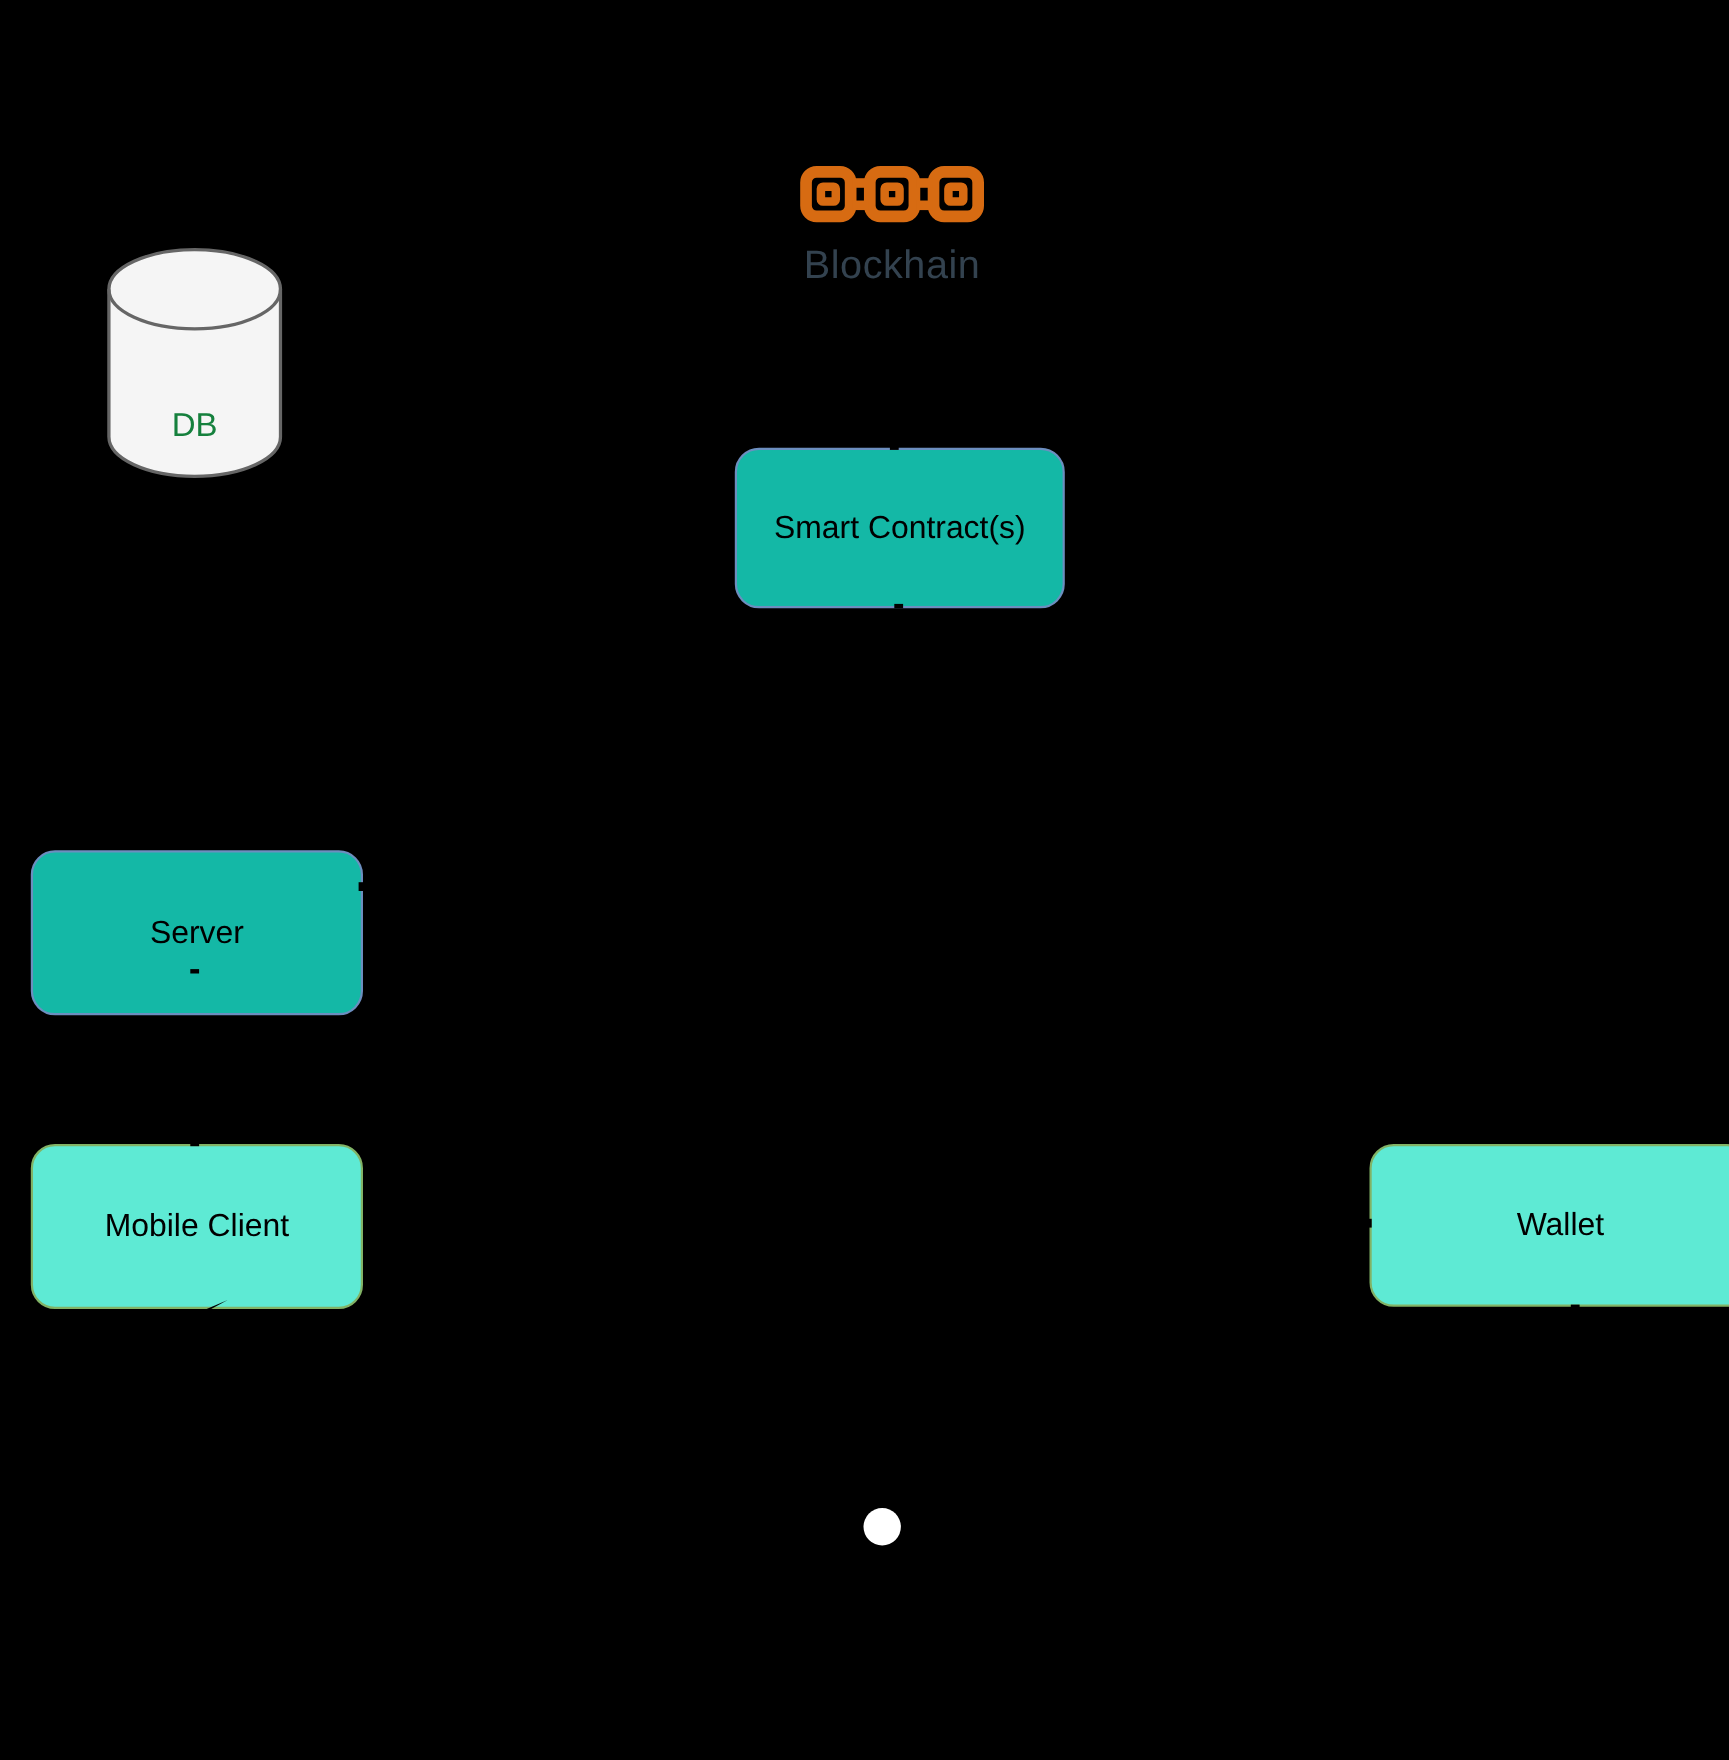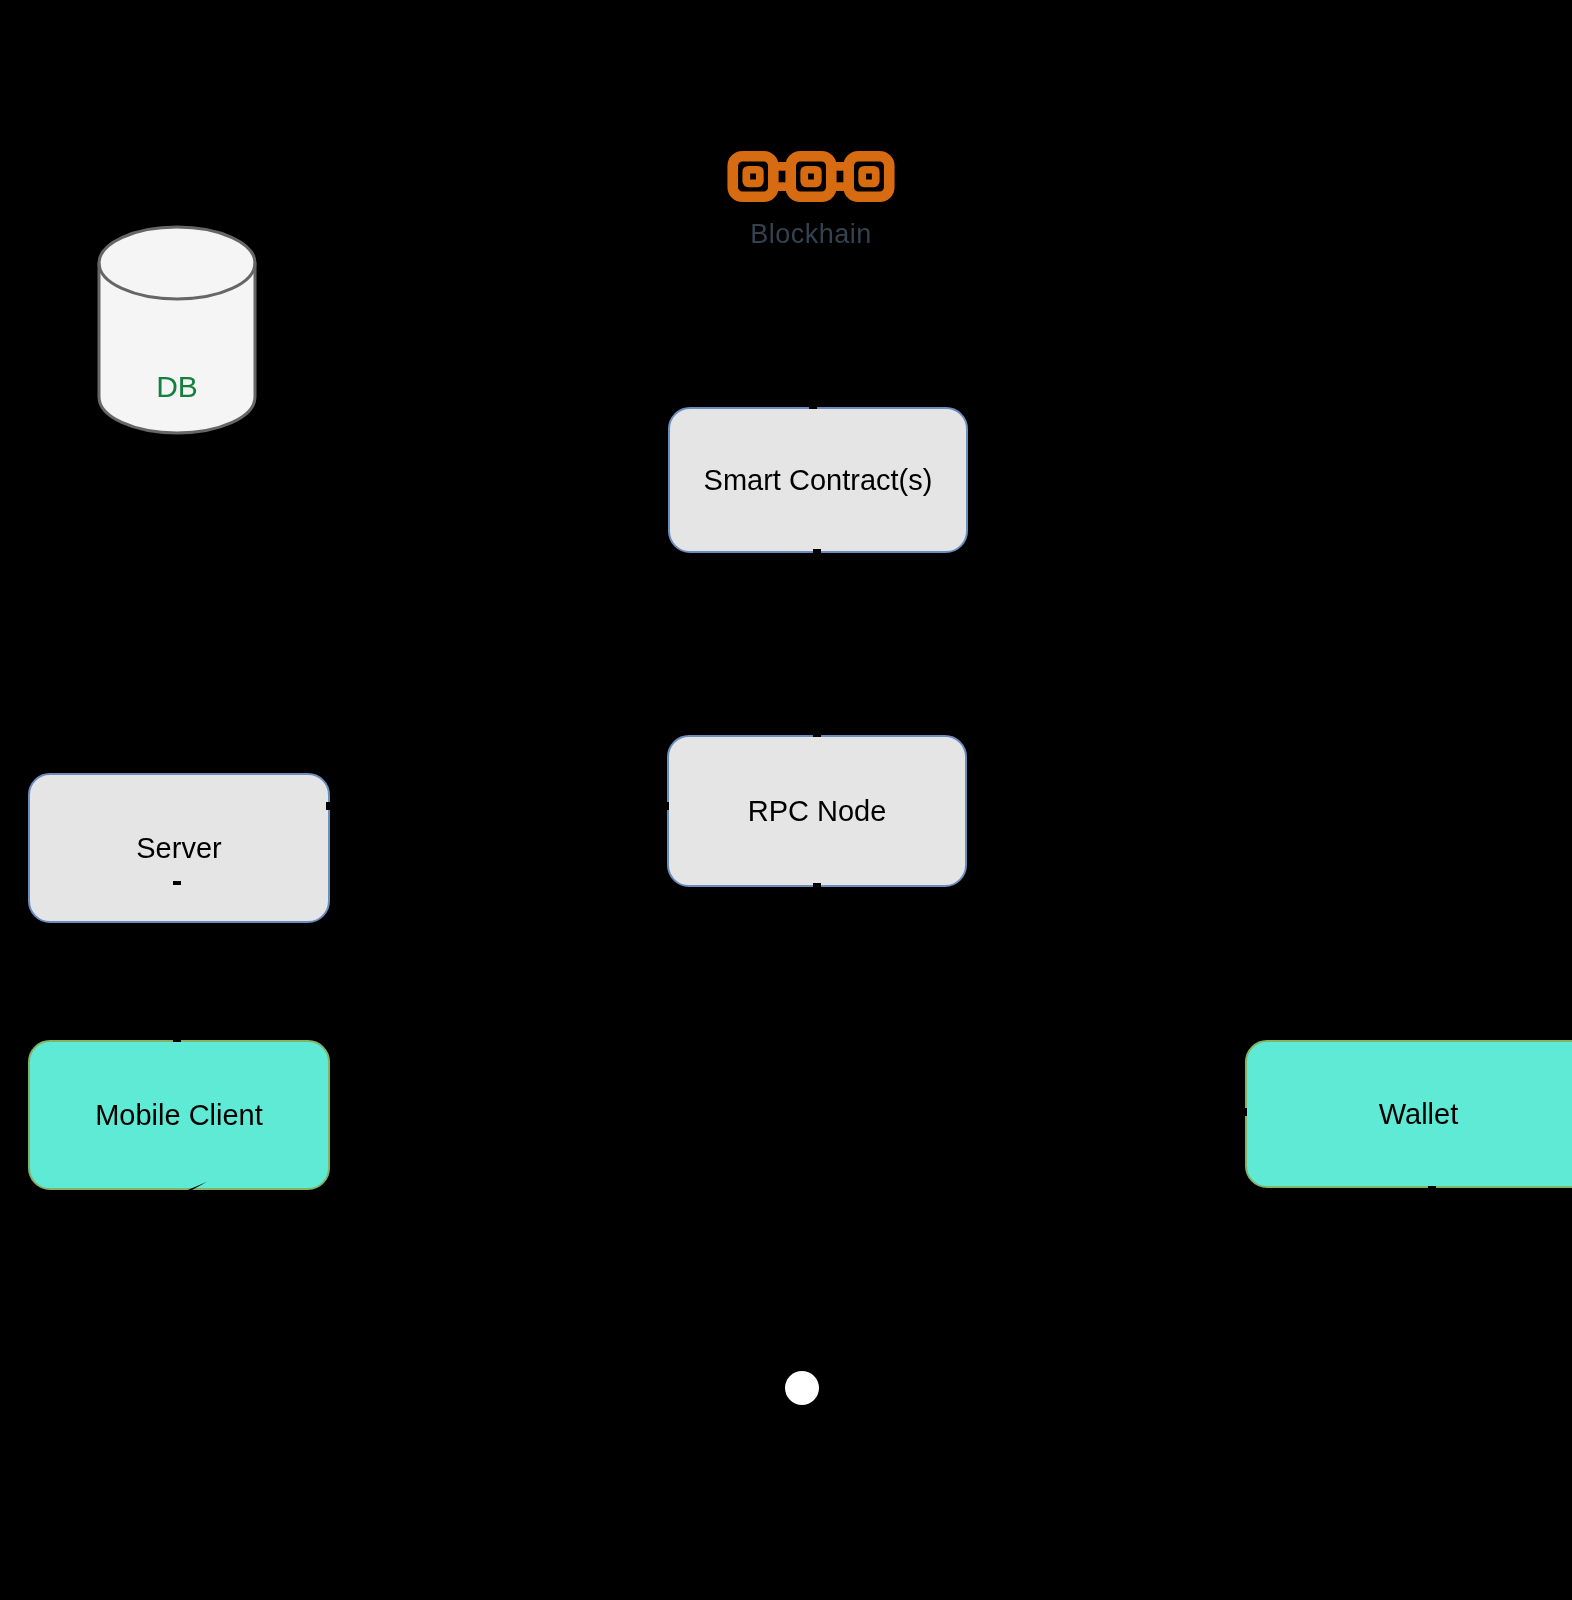--- a/index.html
+++ b/index.html
@@ -11,41 +11,41 @@
 
   .node {
     position: absolute;
     display: flex; align-items: center; justify-content: center;
     border-radius: 22px;
     border: 2.5px solid;
     font-size: 29px; color: #000;
     box-sizing: border-box;
     text-align: center;
   }
-  .blue  { background: #e5e5e5; border-color: #6C8EBF; }
+  .blue  { background: #14b8a6; border-color: #6C8EBF; }
   .green { background: #5eead4; border-color: #82B366; }
 
   .node-smart-contracts { left: 668px; top: 407px;  width: 300px; height: 146px; }
   .node-server         { left: 28px;  top: 773px;  width: 302px; height: 150px; }
   .node-rpc            { left: 667px; top: 735px;  width: 300px; height: 152px; }
   .node-mobile         { left: 28px;  top: 1040px; width: 302px; height: 150px; }
   .node-web            { left: 663px; top: 1037px; width: 305px; height: 153px; }
   .node-wallet         { left: 1245px;top: 1040px; width: 347px; height: 148px; }
 
   .db-group { position: absolute; left: 97px; top: 225px; width: 160px; height: 210px; }
   .db-label {
     position: absolute; left: 0; top: 118px; width: 160px; height: 40px;
     display: flex; align-items: center; justify-content: center;
     font-size: 30px; color: #15803d; margin-top: 24px;
   }
 
   .chain-group { position: absolute; left: 661px; top: 148px; width: 300px; text-align: center; }
   .chain-icon { display: inline-block; width: 170px; height: 57px; }
   .chain-label {
-    margin-top: 10px; font-size: 27px; color: #33424F; letter-spacing: 0.5px;
+    margin-top: 10px; font-size: 36px; color: #33424F; letter-spacing: 0.5px;
   }
 
   .white-dot {
     position: absolute; left: 785px; top: 1371px; width: 34px; height: 34px;
     background: #fff; border-radius: 50%;
   }
 
   .arrowhead {
     position: absolute; left: 174px; top: 1181px; width: 33px; height: 15px;
     background: #000;
@@ -86,21 +86,20 @@
   <div class="db-group">
     <svg viewBox="0 0 160 210" width="160" height="210" aria-hidden="true">
       <path d="M2,38 A78,36 0 0 1 158,38 L158,172 A78,36 0 0 1 2,172 Z" fill="#F5F5F5" stroke="#666666" stroke-width="3"></path>
       <path d="M2,38 A78,36 0 0 0 158,38" fill="none" stroke="#666666" stroke-width="3"></path>
     </svg>
     <div class="db-label">DB</div>
   </div>
 
   <div class="node blue node-smart-contracts">Smart Contract(s)</div>
   <div class="node blue node-server">Server</div>
-  <div class="node blue node-rpc">RPC Node</div>
 
   <div class="node green node-mobile">Mobile Client</div>
   <div class="node green node-wallet">Wallet</div>
 
   <div class="arrowhead"></div>
 
   <div class="white-dot"></div>
 
   <div class="anchor a-h" style="left:809px;  top:405px;"></div>
   <div class="anchor a-h" style="left:813px;  top:549px;"></div>

